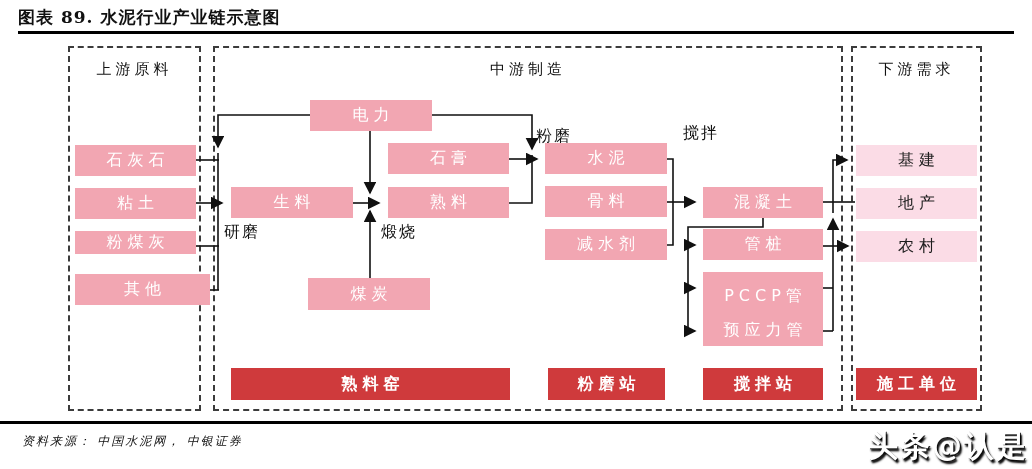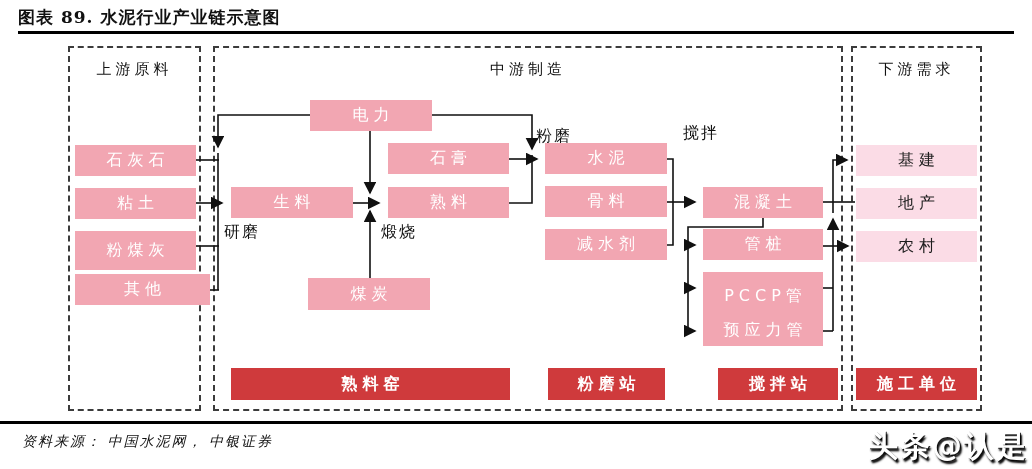--- a/index.html
+++ b/index.html
@@ -12,22 +12,22 @@
   .dashed-box{position:absolute;top:46px;height:365px;border:2px dashed #3c3c3c;box-sizing:border-box;}
   .box-header{position:absolute;top:12px;left:0;width:100%;text-align:center;
               font-size:15px;color:#111;letter-spacing:4px;font-weight:500;}
   .node{position:absolute;display:flex;align-items:center;justify-content:center;
         font-size:16px;letter-spacing:5px;text-indent:5px;z-index:2;box-sizing:border-box;}
   .pink{background:#f2a6b2;color:#fff;}
   .light{background:#fbdce6;color:#1d1d1d;}
   .dark{background:#cf3a3c;color:#fff;font-weight:600;}
   .proc-label{position:absolute;font-size:16px;color:#111;letter-spacing:2px;z-index:3;}
   .wires{position:absolute;left:0;top:0;width:1032px;height:469px;z-index:1;pointer-events:none;}
-  .source{position:absolute;left:22px;top:433px;font-size:14px;font-style:italic;
-          font-family:Liberation Serif, serif;letter-spacing:2px;color:#111;}
+  .source{position:absolute;left:22px;top:433px;font-size:12px;font-style:italic;
+          font-family:Liberation Sans, sans-serif;letter-spacing:2px;color:#111;}
   .watermark{position:absolute;right:4px;top:426px;font-size:30px;font-weight:bold;
              color:#fff;text-shadow:2px 3px 2px #000,1px 1px 0 #333;letter-spacing:2px;}
 </style>
 </head>
 <body>
 
 <div class="page">
 
   <div class="title">图表 89. 水泥行业产业链示意图</div>
   <div class="rule-top"></div>
@@ -64,21 +64,21 @@
       <path d="M833 331 V219" marker-end="url(#arw)"></path>
       <path d="M833 213 V160 H847" marker-end="url(#arw)"></path>
     </g>
   </svg>
 
   <div class="dashed-box" style="left:68px;width:133px;">
     <div class="box-header">上游原料</div>
   </div>
   <div class="node pink" style="left:75px;top:145px;width:121px;height:31px;">石灰石</div>
   <div class="node pink" style="left:75px;top:188px;width:121px;height:31px;">粘土</div>
-  <div class="node pink" style="left:75px;top:231px;width:121px;height:39px;">粉煤灰</div>
+  <div class="node pink" style="left:75px;top:231px;width:121px;height:23px;">粉煤灰</div>
   <div class="node pink" style="left:75px;top:274px;width:135px;height:31px;">其他</div>
 
   <div class="dashed-box" style="left:213px;width:630px;">
     <div class="box-header">中游制造</div>
   </div>
   <div class="node pink" style="left:310px;top:100px;width:122px;height:31px;">电力</div>
   <div class="node pink" style="left:388px;top:143px;width:121px;height:31px;">石膏</div>
   <div class="node pink" style="left:231px;top:187px;width:122px;height:31px;">生料</div>
   <div class="node pink" style="left:388px;top:187px;width:121px;height:31px;">熟料</div>
   <div class="node pink" style="left:308px;top:278px;width:122px;height:32px;">煤炭</div>
@@ -90,21 +90,21 @@
   <div class="node pink" style="left:703px;top:272px;width:120px;height:48px;">PCCP管</div>
   <div class="node pink" style="left:703px;top:315px;width:120px;height:31px;">预应力管</div>
 
   <div class="proc-label" style="left:224px;top:222px;">研磨</div>
   <div class="proc-label" style="left:381px;top:222px;">煅烧</div>
   <div class="proc-label" style="left:536px;top:126px;">粉磨</div>
   <div class="proc-label" style="left:683px;top:123px;">搅拌</div>
 
   <div class="node dark" style="left:231px;top:368px;width:279px;height:32px;">熟料窑</div>
   <div class="node dark" style="left:548px;top:368px;width:117px;height:32px;">粉磨站</div>
-  <div class="node dark" style="left:703px;top:368px;width:120px;height:32px;margin-left:15px;">搅拌站</div>
+  <div class="node dark" style="left:703px;top:368px;width:120px;height:32px;">搅拌站</div>
 
   <div class="dashed-box" style="left:851px;width:131px;">
     <div class="box-header">下游需求</div>
   </div>
   <div class="node light" style="left:856px;top:145px;width:121px;height:31px;">基建</div>
   <div class="node light" style="left:856px;top:188px;width:121px;height:31px;">地产</div>
   <div class="node light" style="left:856px;top:231px;width:121px;height:31px;">农村</div>
   <div class="node dark" style="left:856px;top:368px;width:121px;height:32px;">施工单位</div>
 
   <div class="rule-bottom"></div>

